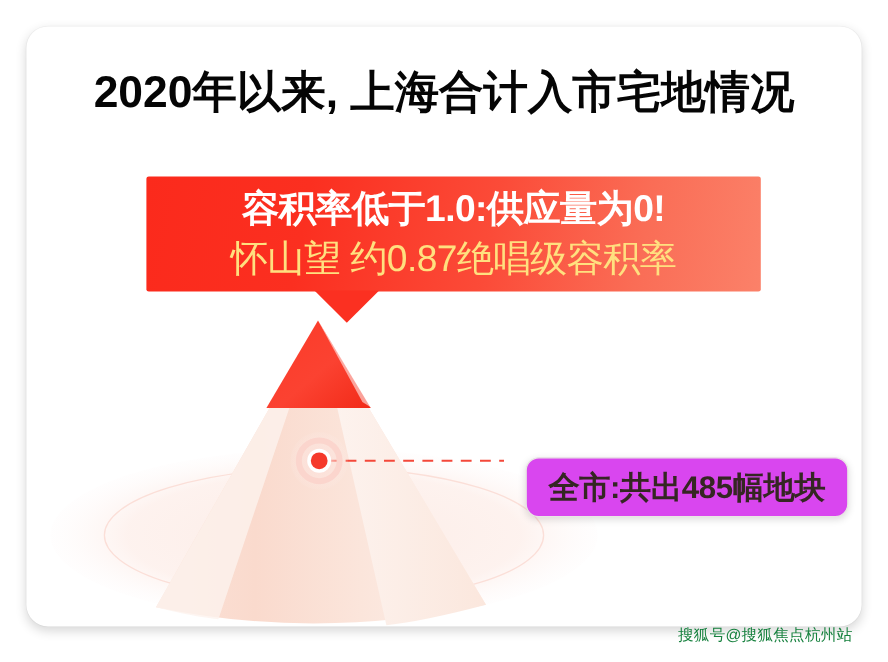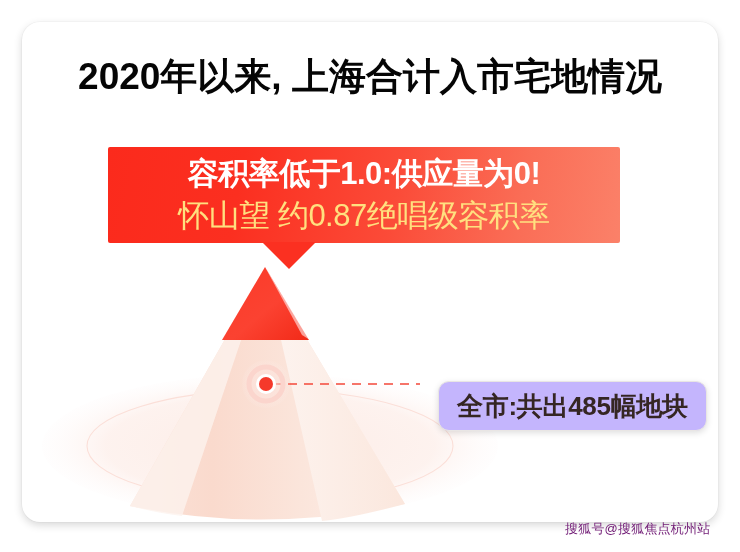--- a/index.html
+++ b/index.html
@@ -58,21 +58,21 @@
     left: 0;
     top: 0;
     width: 696px;
     height: 500px;
     pointer-events: none;
   }
 
   
   #banner {
     position: absolute;
-    left: 86px;
+    left: 100px;
     top: 125px;
     width: 512px;
     height: 96px;
     background: linear-gradient(100deg,
                 #fb2a1c 0%,
                 #fb2f20 26%,
                 #fb4b38 56%,
                 #fa6d56 80%,
                 #fb8169 100%);
     border-radius: 2px;
@@ -109,41 +109,41 @@
 
   
   #callout {
     position: absolute;
     left: 416px;
     top: 359px;
     height: 50px;
     padding: 0 18px;
     display: flex;
     align-items: center;
-    background: #c4b5fd;
+    background: #d946ef;
     border: 1px solid #e9e6e4;
     border-radius: 11px;
     box-shadow: 0 2px 6px rgba(0,0,0,0.13);
     box-sizing: border-box;
   }
   #callout-text {
     font-size: 26px;
     font-weight: 700;
     color: #352623;
     white-space: nowrap;
     letter-spacing: -0.3px;
   }
 
   
   #watermark {
     position: absolute;
     left: 565px;
     top: 520px;
     font-size: 13px;
-    color: #701a75;
+    color: #15803d;
     white-space: nowrap;
     letter-spacing: 0.2px;
   }
 </style>
 </head>
 <body>
 
 <div id="stage">
 
   <div id="card">

